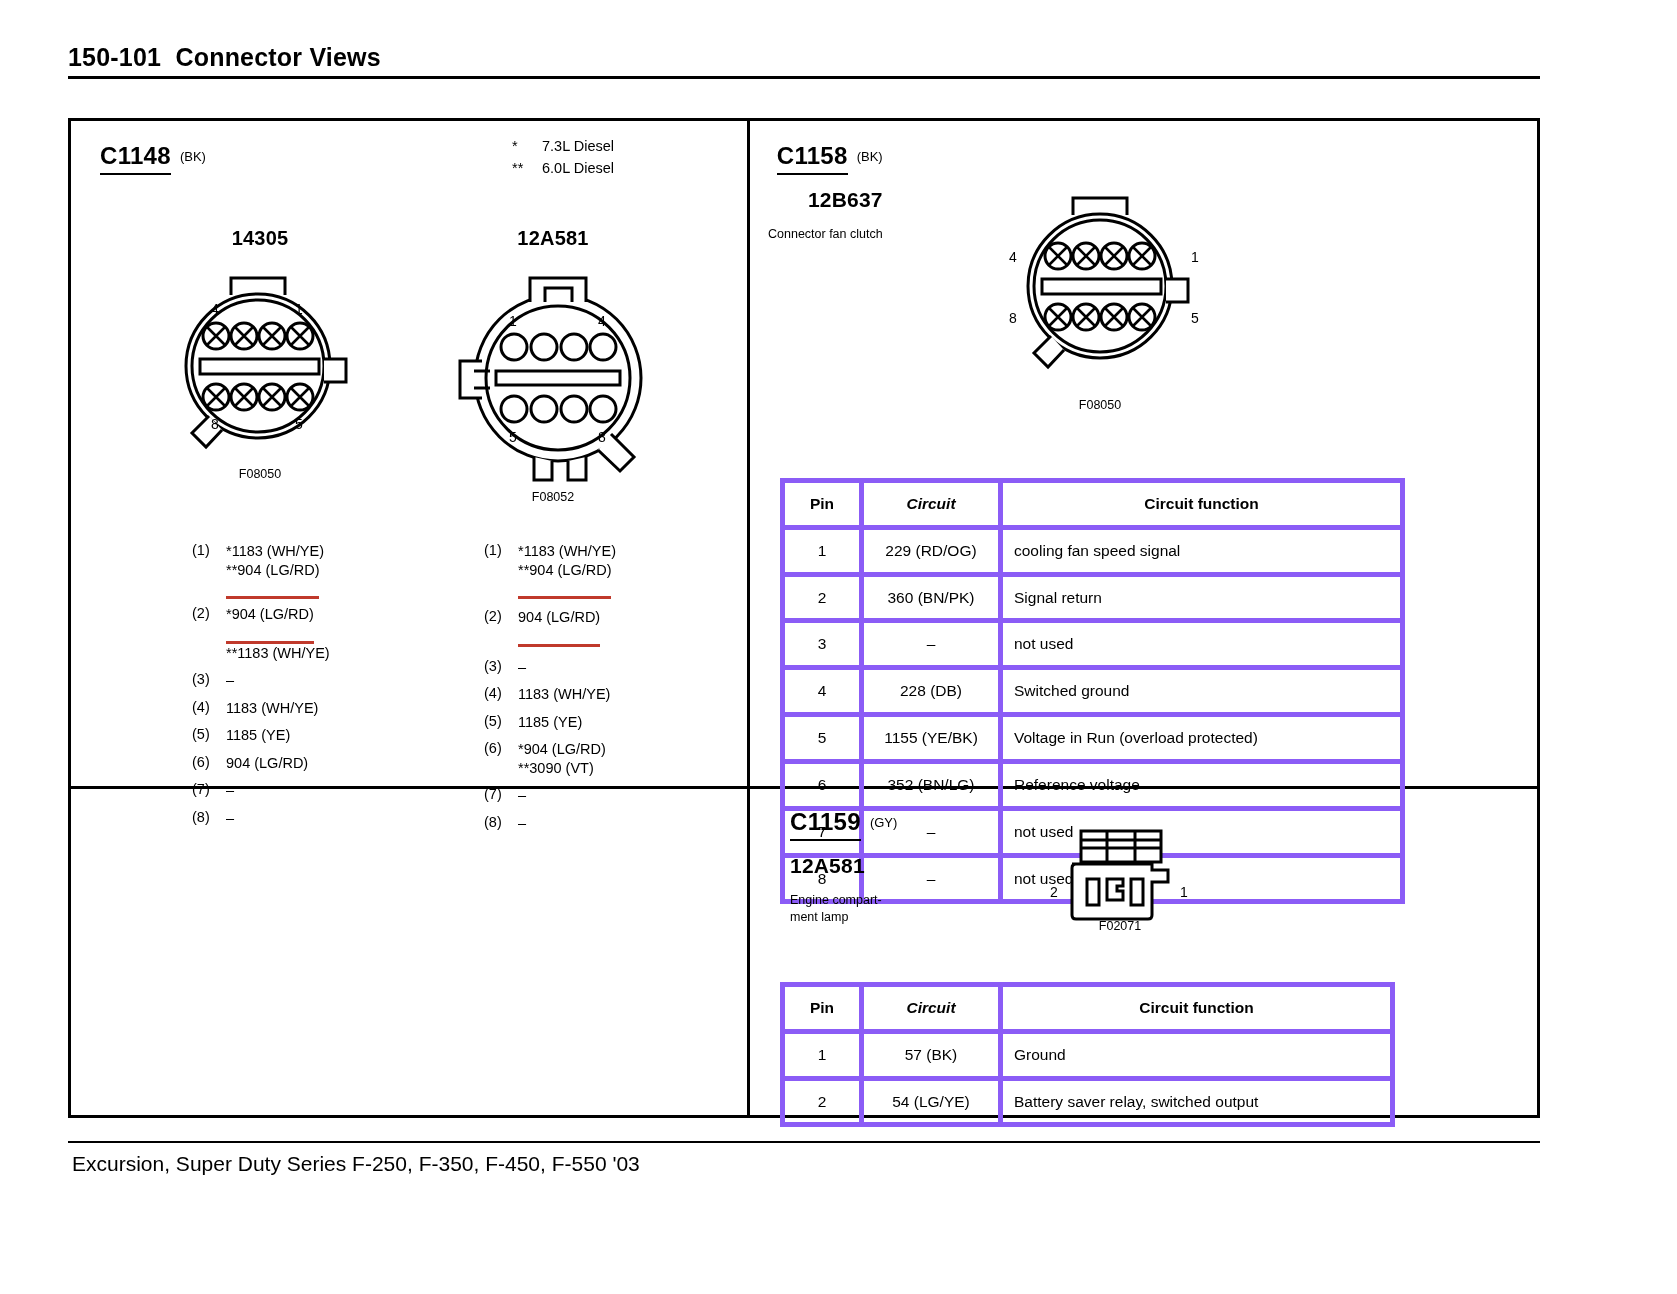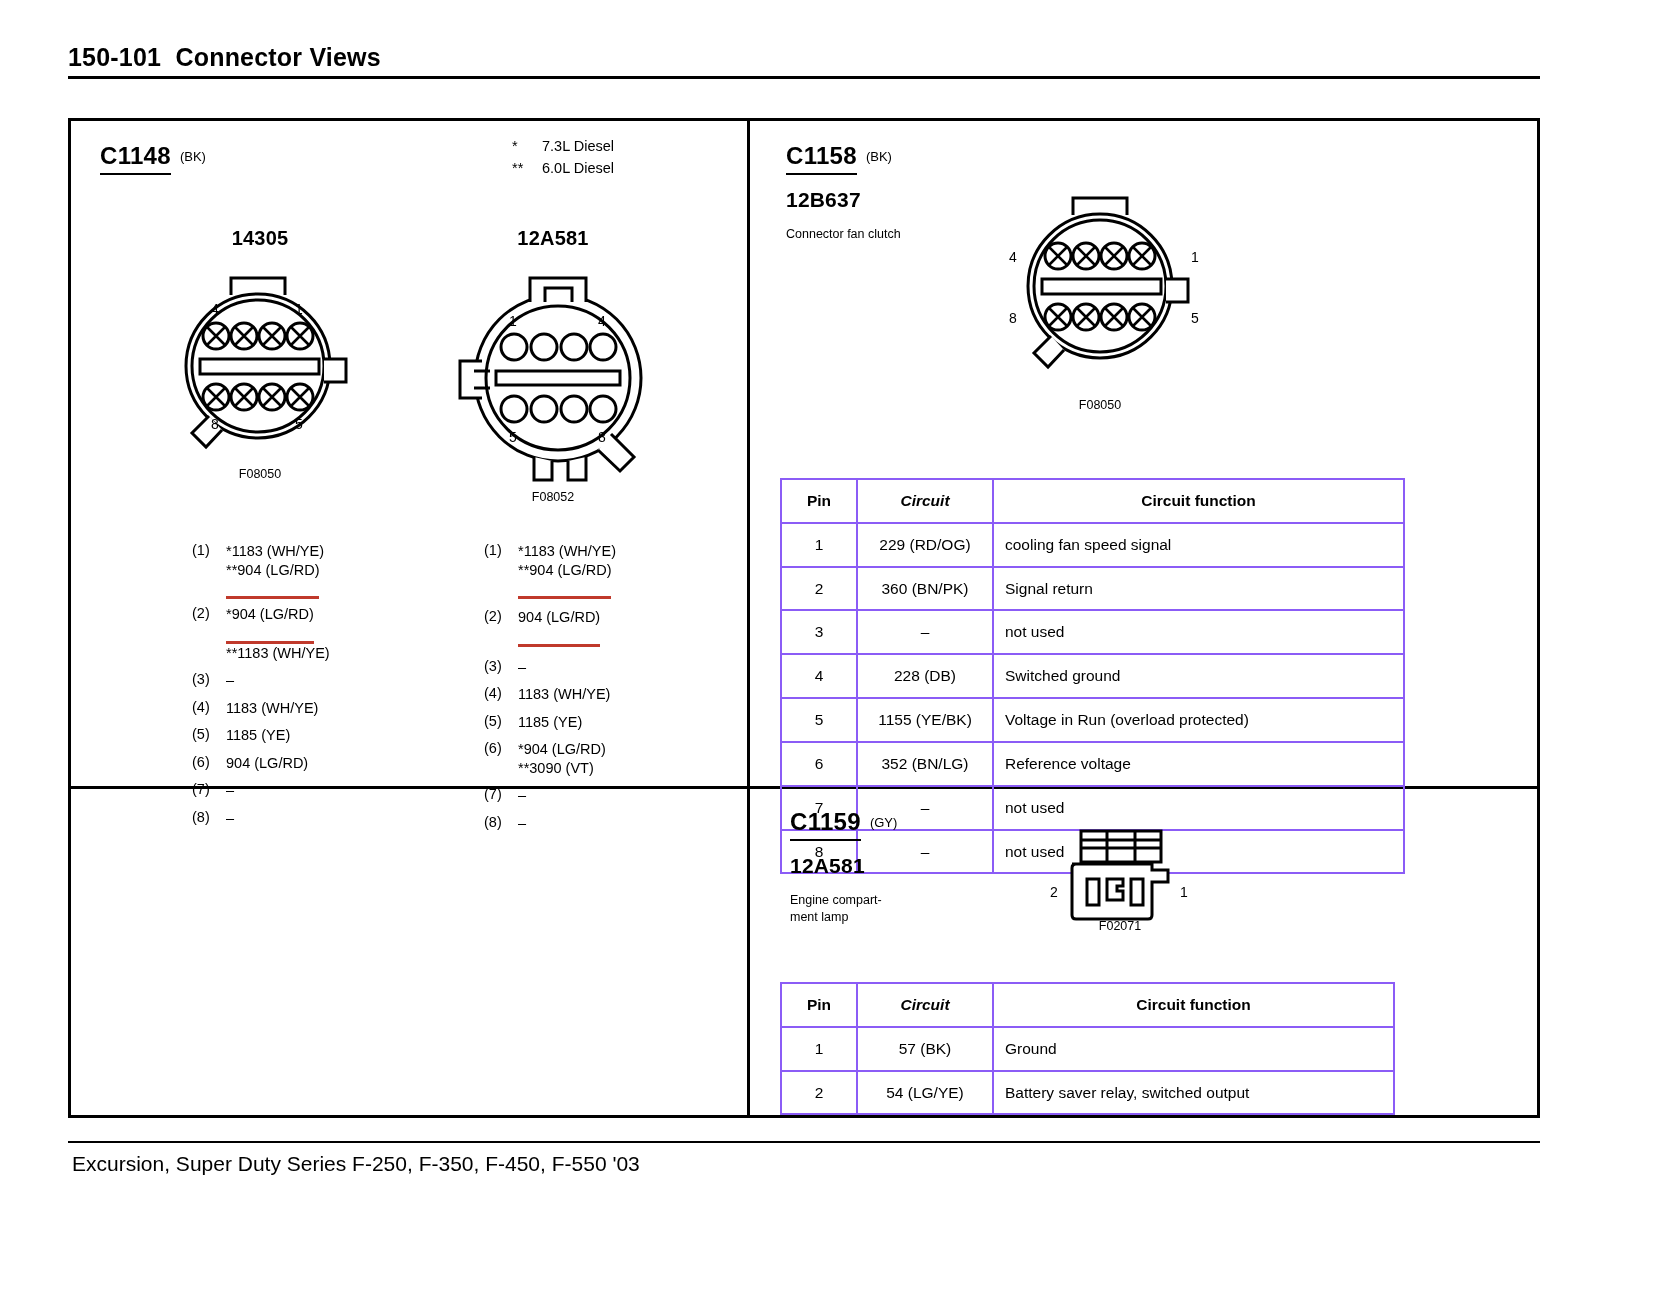--- a/index.html
+++ b/index.html
@@ -176,21 +176,21 @@
   }
   .pin-list .prow.tight { margin-bottom: 6px; }
 
   
   .pin-table {
     position: absolute;
     border-collapse: collapse;
     font-size: 15.5px;
   }
   .pin-table th, .pin-table td {
-    border: 2px solid #8b5cf6;
+    border: 5px solid #8b5cf6;
     padding: 12px 8px;
     font-weight: normal;
     line-height: 1.15;
   }
   .pin-table th {
     font-weight: bold;
     text-align: center;
   }
   .pin-table td.c-pin { text-align: center; width: 58px; }
   .pin-table td.c-cir { text-align: center; width: 118px; }
@@ -398,21 +398,21 @@
   <div class="prow" style="margin-top:9px;">
     <span class="pnum">(7)</span>
     <span class="pval">–</span>
   </div>
   <div class="prow" style="margin-top:9px;">
     <span class="pnum">(8)</span>
     <span class="pval">–</span>
   </div>
 </div>
 
-<div class="conn-id" style="left:786px; top:142px;">
+<div class="conn-id" style="left:768px; top:142px;text-align:right;">
   <span class="cid">C1158</span><span class="ccolor">(BK)</span>
   <div class="part">12B637</div>
   <div class="desc">Connector fan clutch</div>
 </div>
 
 <div class="svg-holder" style="left:985px; top:188px;">
   <svg width="230" height="200" viewBox="0 0 230 200" xmlns="http://www.w3.org/2000/svg">
     <g fill="none" stroke="#000" stroke-width="3">
       <path d="M88,27 L88,10 L142,10 L142,27" fill="#fff"></path>
       <circle cx="115" cy="98" r="72"></circle>

